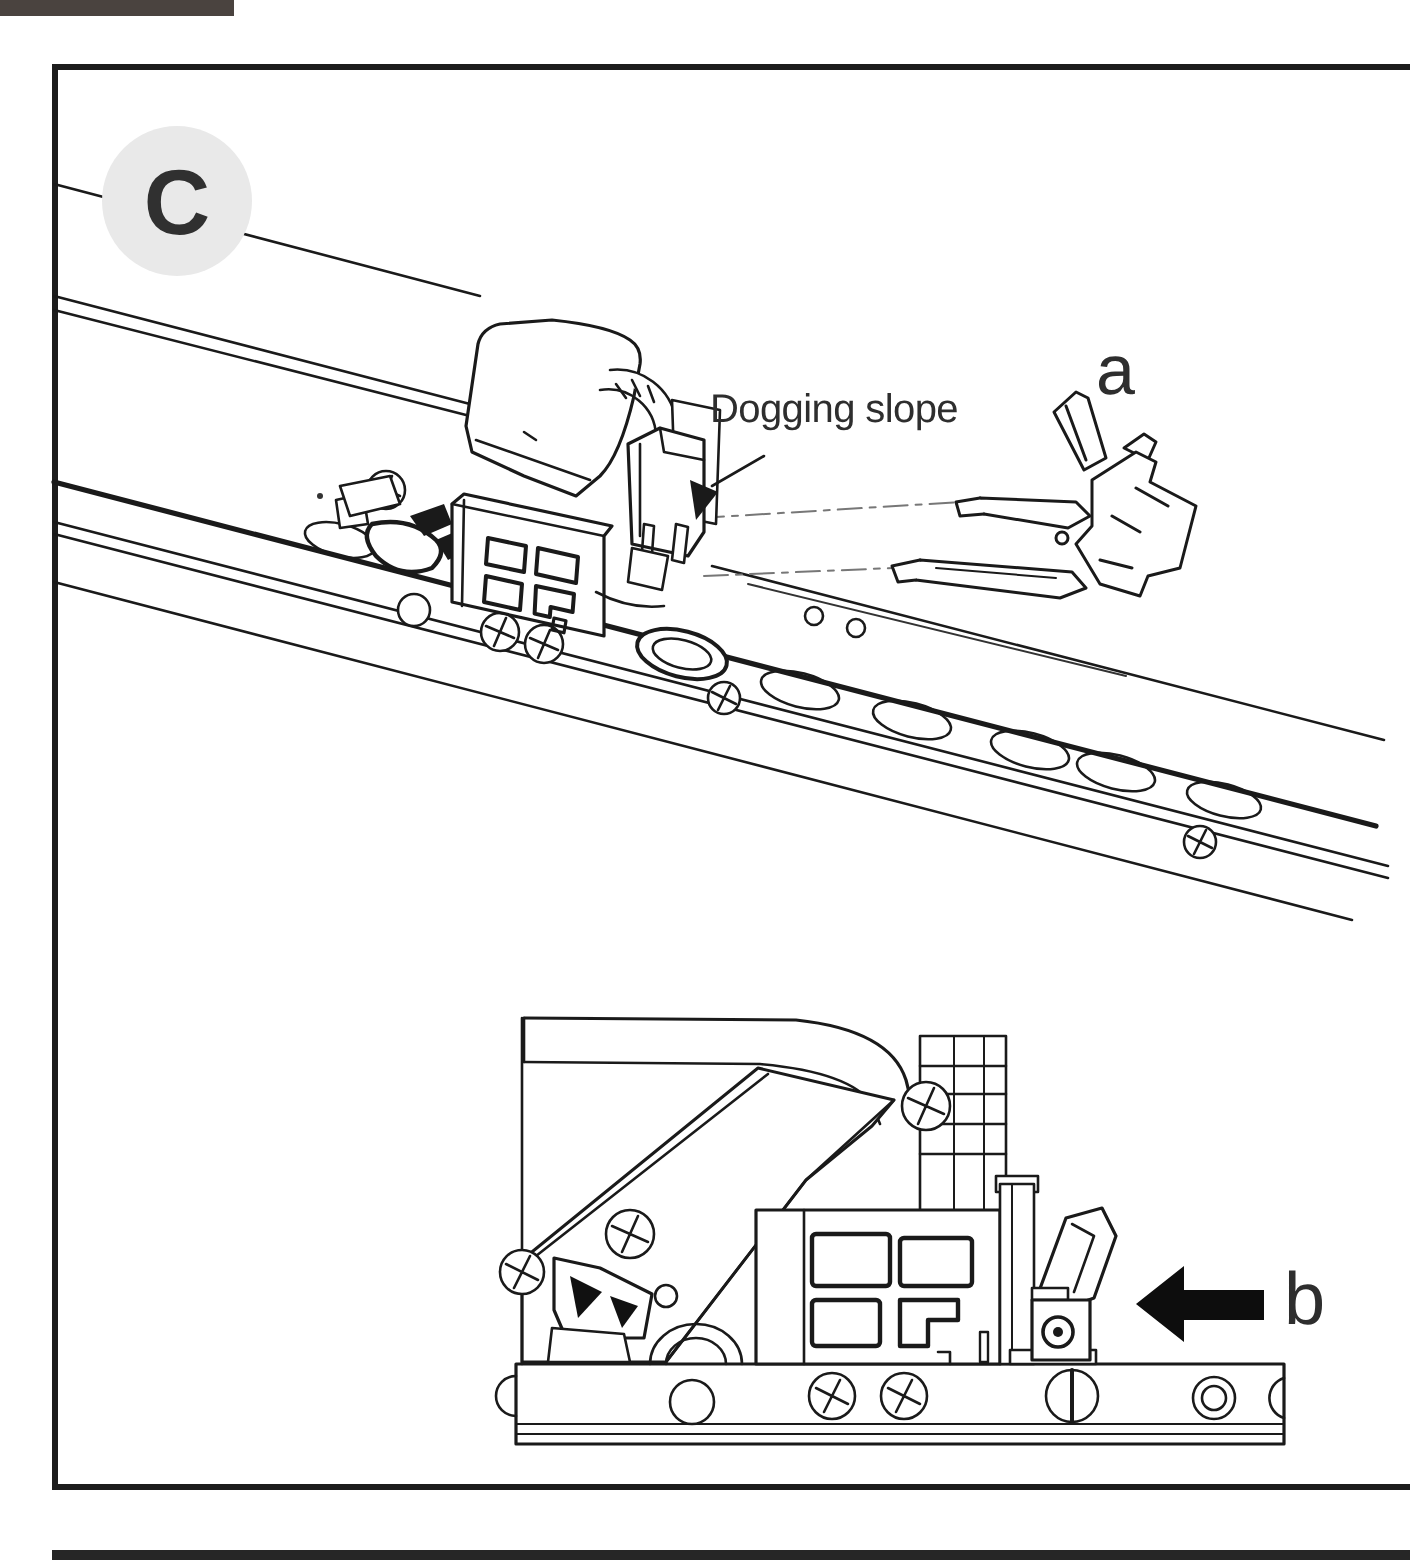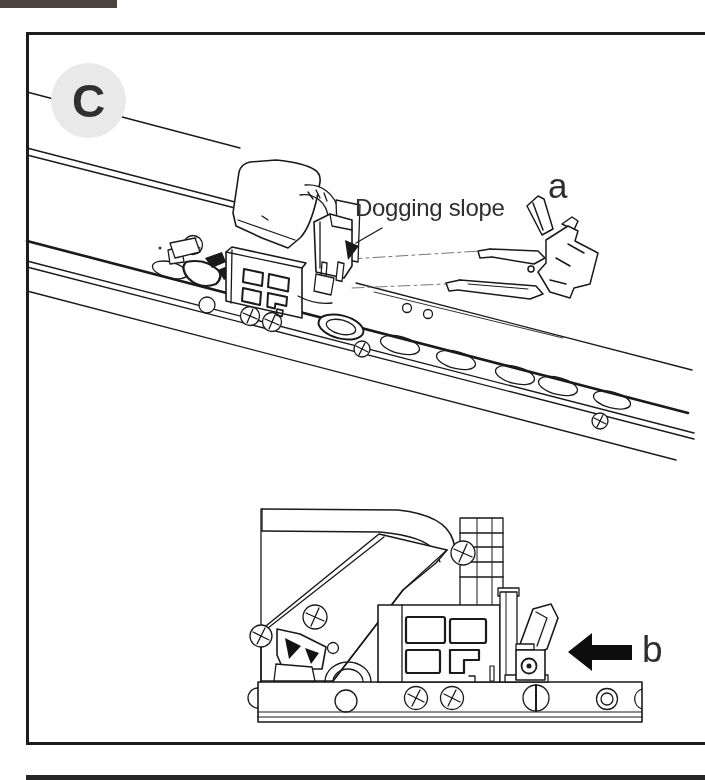--- a/index.html
+++ b/index.html
@@ -7,21 +7,21 @@
        font-family:"Liberation Sans",sans-serif;}
   .section-tab{position:absolute;left:0;top:0;width:117px;height:8px;background:#4a433f;}
   .panel-frame{position:absolute;left:26px;top:32px;width:679px;height:713px;
        border:3px solid #1d1d1d;border-right:none;background:#fff;box-sizing:border-box;}
   .next-frame{position:absolute;left:26px;top:775px;width:679px;height:5px;background:#262626;}
   .badge{position:absolute;left:51px;top:63px;width:75px;height:75px;border-radius:50%;
        background:#e9e9e9;display:flex;align-items:center;justify-content:center;
        font-size:46px;font-weight:bold;color:#303030;}
   .drawing{position:absolute;left:0;top:0;width:705px;height:780px;}
   .lbl{position:absolute;color:#2e2e2e;}
-  .lbl-annot{left:355px;top:194px;font-size:24px;letter-spacing:-0.3px;}
+  .lbl-annot{left:355px;top:194px;font-size:20px;letter-spacing:-0.3px;}
   .lbl-a{left:548px;top:166px;font-size:35px;}
   .lbl-b{left:642px;top:629px;font-size:37px;}
 </style>
 </head>
 <body>
 
 <div class="section-tab"></div>
 <div class="panel-frame"></div>
 <div class="next-frame"></div>
 

